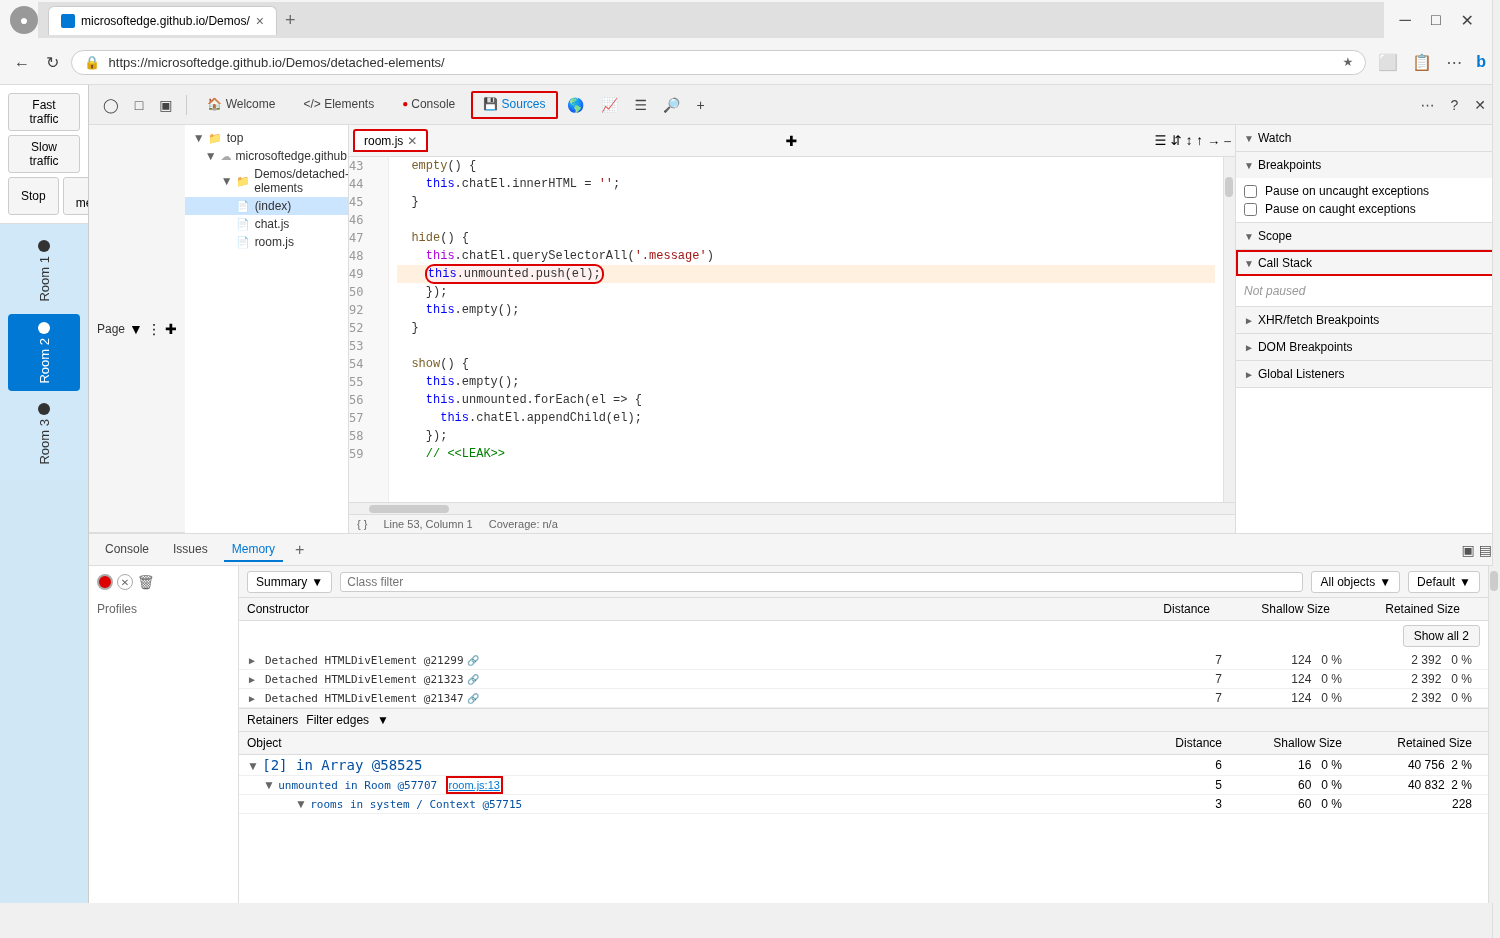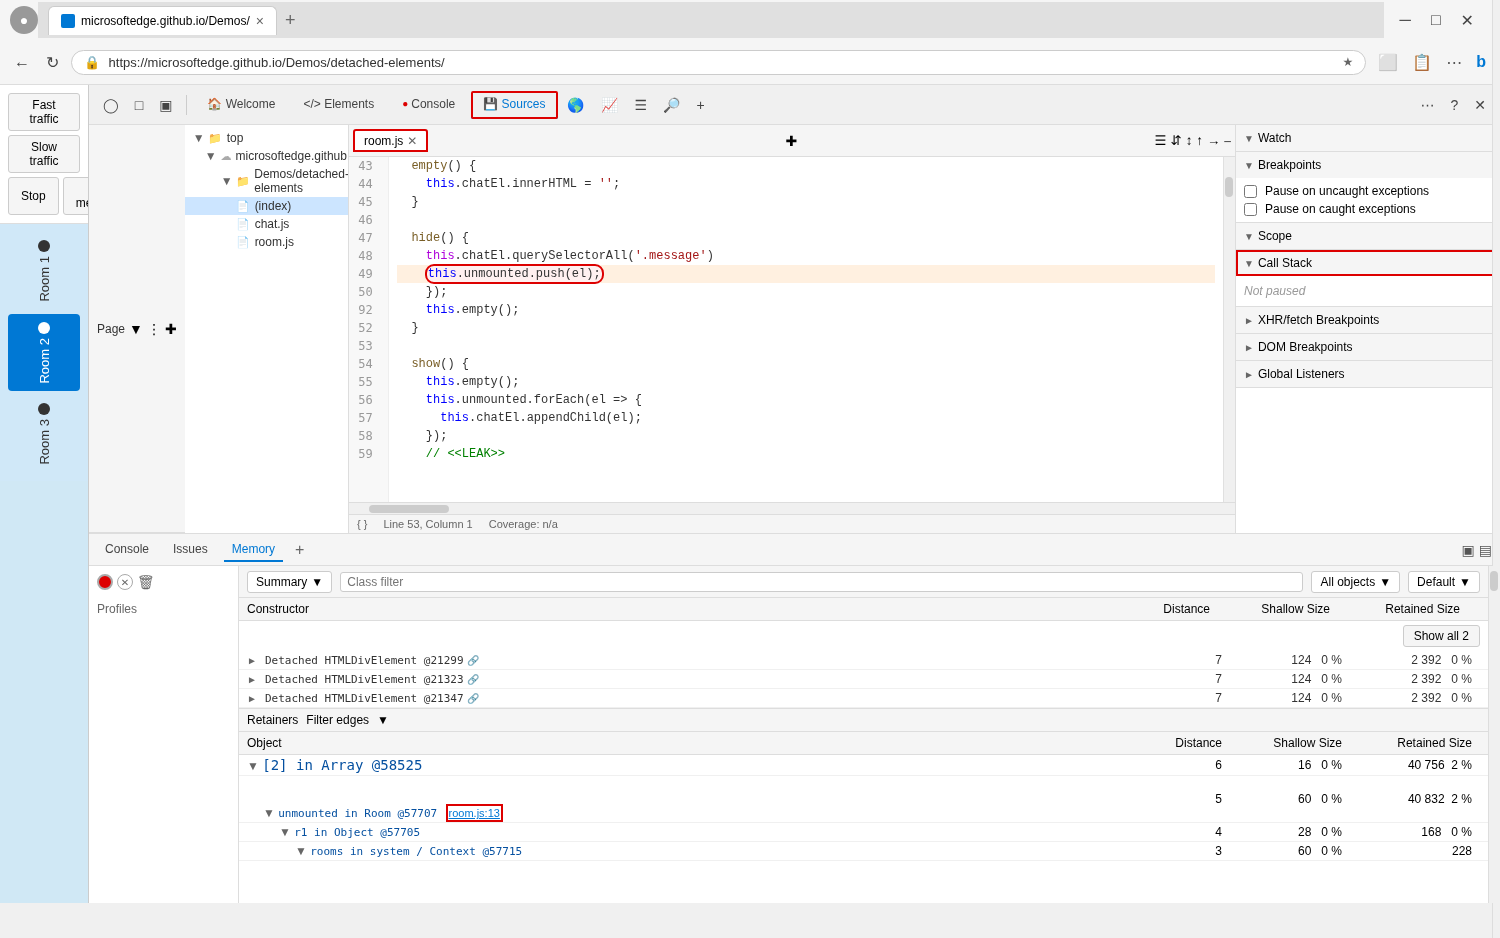--- a/index.html
+++ b/index.html
@@ -54,21 +54,21 @@
     .file-icon-html { color: #e37933; }
     .file-icon-folder-open { color: #54aef3; }
 
     
     .code-editor { flex: 1; display: flex; flex-direction: column; overflow: hidden; }
     .editor-tabs { display: flex; align-items: center; background: #f5f5f5; border-bottom: 1px solid #ddd; padding: 0 4px; height: 32px; gap: 2px; }
     .editor-tab { display: flex; align-items: center; gap: 4px; padding: 4px 10px; background: white; border: 1px solid #ddd; border-bottom: none; border-radius: 3px 3px 0 0; font-size: 12px; cursor: pointer; outline: 2px solid #d00; outline-offset: -2px; }
     .editor-tab-close { font-size: 12px; color: #666; cursor: pointer; }
     .editor-tab-actions { display: flex; align-items: center; margin-left: auto; gap: 4px; }
     .editor-content { flex: 1; overflow: hidden; display: flex; position: relative; }
-    .line-numbers { width: 40px; background: #f8f8f8; color: #999; font-size: 12px; font-family: monospace; padding: 0; text-align: center; border-right: 1px solid #eee; overflow: hidden; }
+    .line-numbers { width: 40px; background: #f8f8f8; color: #999; font-size: 12px; font-family: monospace; padding: 0; text-align: left; border-right: 1px solid #eee; overflow: hidden; }
     .line-number { height: 18px; padding-right: 6px; line-height: 18px; }
     .code-area { flex: 1; overflow: auto; font-family: 'Consolas', 'Courier New', monospace; font-size: 12px; line-height: 18px; padding: 0 8px; }
     .code-line { height: 18px; white-space: pre; display: flex; align-items: center; }
     .red-box { outline: 2px solid #d00; outline-offset: -1px; background: #fff0f0; padding: 0 2px; border-radius: 8px; display: inline; }
     .kw { color: #0000ff; }
     .fn { color: #795e26; }
     .str { color: #a31515; }
     .cm { color: #008000; }
     .punct { color: #333; }
     .editor-footer { padding: 3px 8px; background: #f5f5f5; border-top: 1px solid #ddd; font-size: 11px; color: #666; display: flex; gap: 16px; }
@@ -518,39 +518,30 @@
                 <div class="obj-cell">
                   <span style="color:#666;">▼</span>
                   <span style="font-family:monospace;font-size:14px;color:#0550a0;">[2] in Array @58525</span>
                 </div>
                 <div class="dist-cell">6</div>
                 <div class="sh-cell">16&nbsp;&nbsp;&nbsp;0 %</div>
                 <div class="ret-cell">40 756&nbsp;&nbsp;2 %</div>
               </div>
 
               <div class="retainers-row">
-                <div class="obj-cell" style="padding-left:16px;margin-top:28px;">
+                <div class="obj-cell" style="padding-left:16px;">
                   <span style="color:#666;">▼</span>
                   <span style="font-family:monospace;font-size:11px;color:#0550a0;">unmounted in Room @57707</span>
                   <span class="link-blue" style="margin-left:8px;font-size:11px;">room.js:13</span>
                 </div>
                 <div class="dist-cell">5</div>
                 <div class="sh-cell">60&nbsp;&nbsp;&nbsp;0 %</div>
                 <div class="ret-cell">40 832&nbsp;&nbsp;2 %</div>
               </div>
 
-              <div class="retainers-row">
-                <div class="obj-cell" style="padding-left:32px;">
-                  <span style="color:#666;">▼</span>
-                  <span style="font-family:monospace;font-size:11px;color:#0550a0;">r1 in Object @57705</span>
-                </div>
-                <div class="dist-cell">4</div>
-                <div class="sh-cell">28&nbsp;&nbsp;&nbsp;0 %</div>
-                <div class="ret-cell">168&nbsp;&nbsp;&nbsp;0 %</div>
-              </div>
 
               <div class="retainers-row">
                 <div class="obj-cell" style="padding-left:48px;">
                   <span style="color:#666;">▼</span>
                   <span style="font-family:monospace;font-size:11px;color:#0550a0;">rooms in system / Context @57715</span>
                 </div>
                 <div class="dist-cell">3</div>
                 <div class="sh-cell">60&nbsp;&nbsp;&nbsp;0 %</div>
                 <div class="ret-cell">228</div>
               </div>

